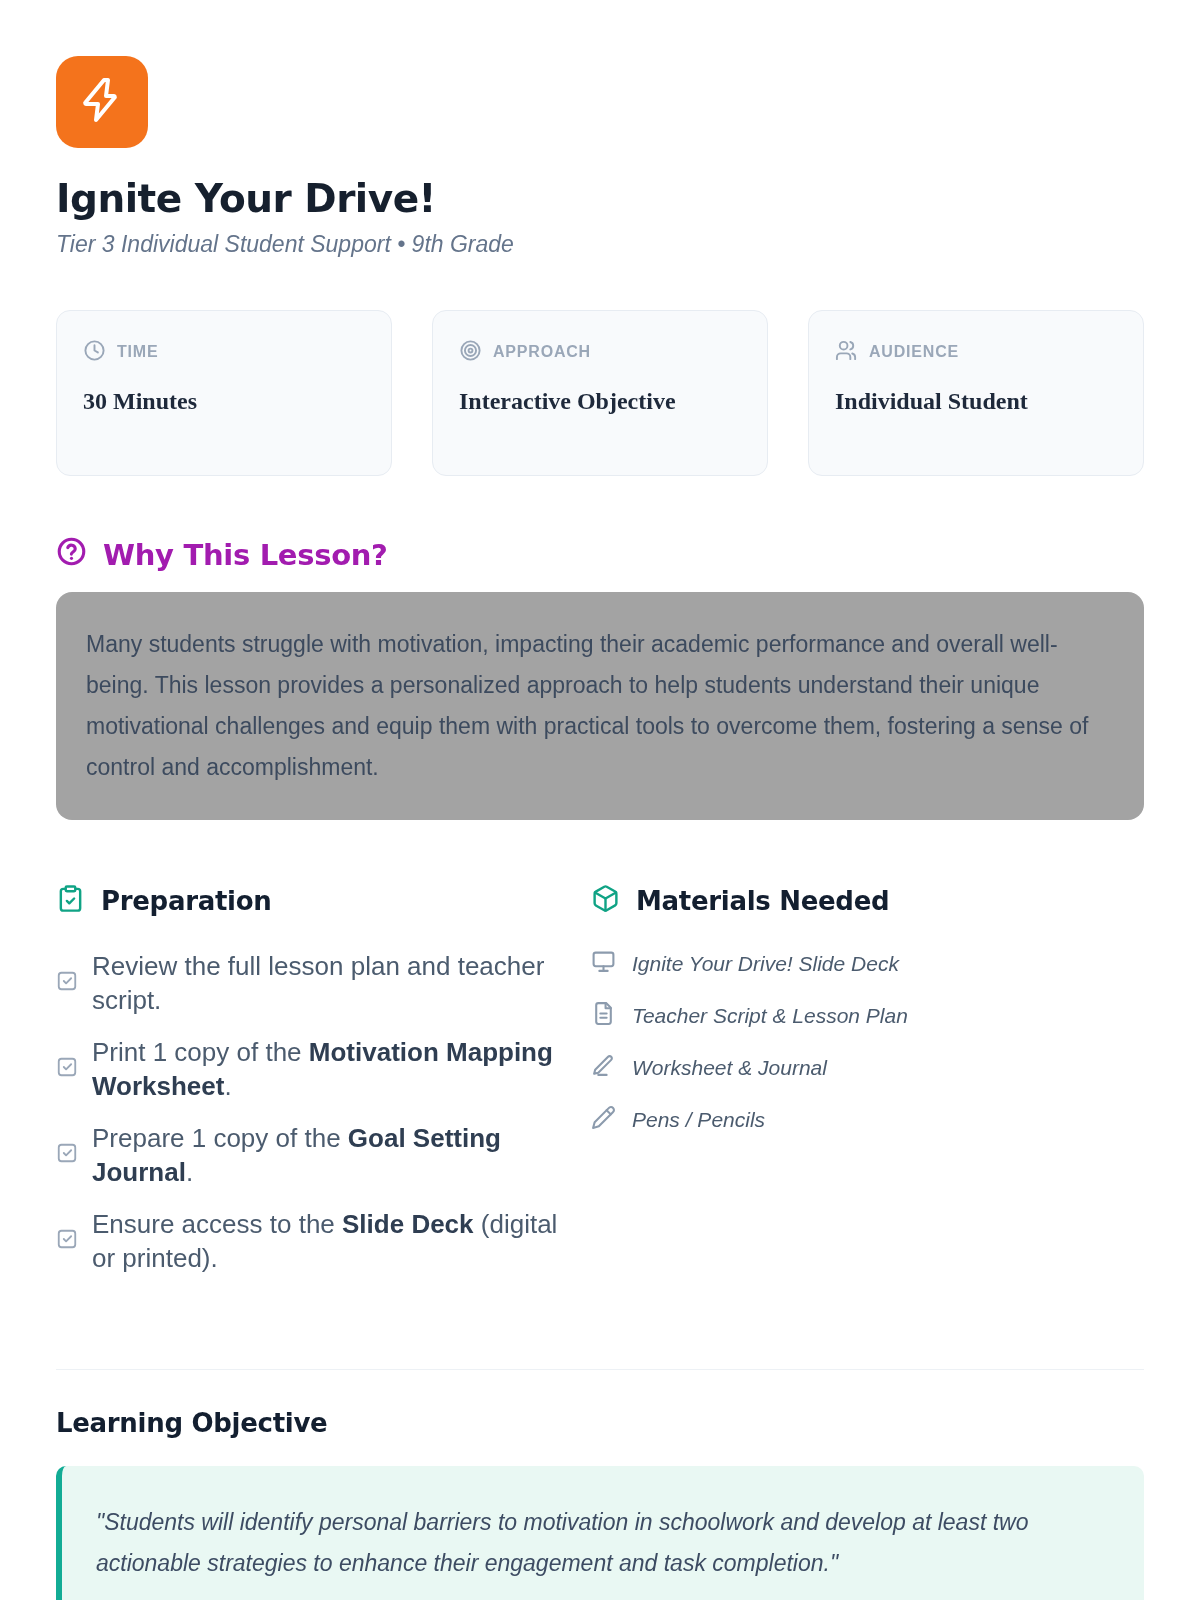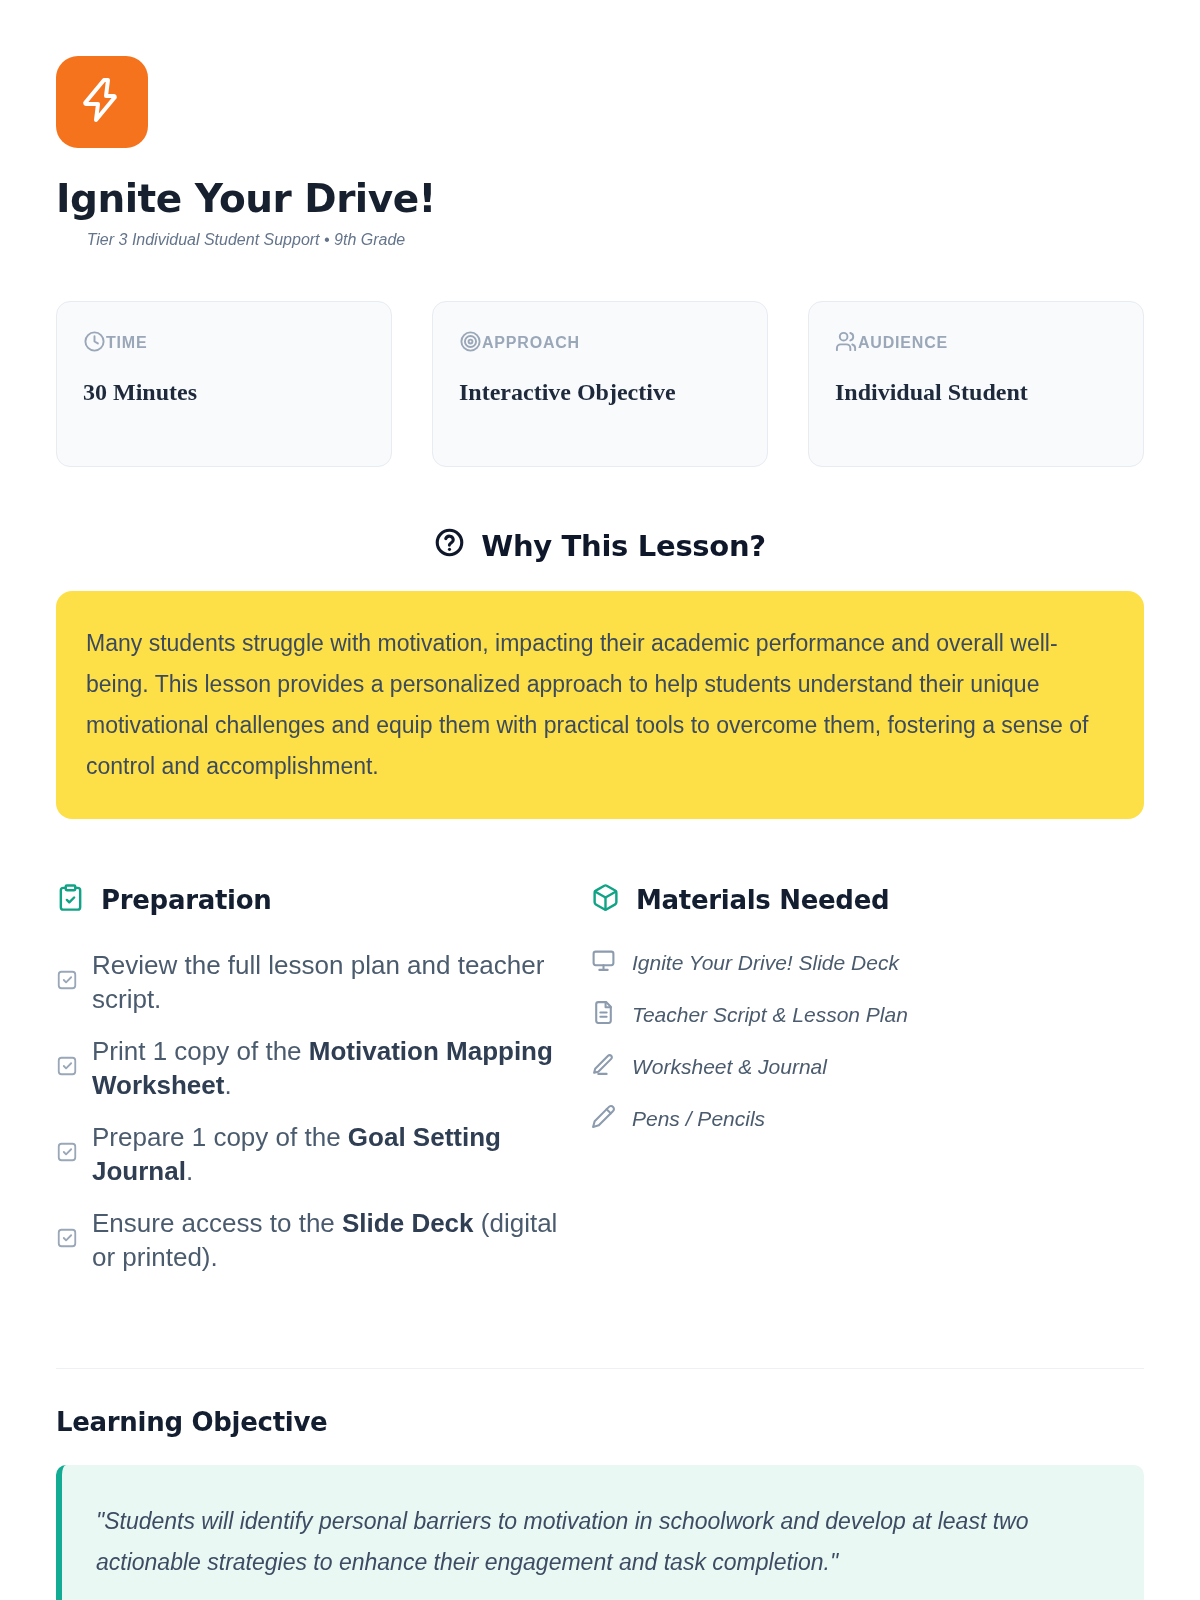--- a/index.html
+++ b/index.html
@@ -20,51 +20,51 @@
     display:flex; align-items:center; justify-content:center;
     flex:0 0 auto;
   }
   .app-badge svg { width:48px; height:48px; }
   .header-text h1 {
     font-family:"DejaVu Sans", sans-serif;
     font-size:39px; font-weight:800; color:#16202e;
     letter-spacing:-0.5px; line-height:1.2;
   }
   .header-text .subtitle {
-    margin-top:8px; font-size:16px; font-style:italic; color:#64748b;text-align:center;
+    margin-top:8px; font-size:23px; font-style:italic; color:#64748b;text-align:center;
   }
 
   
   .cards { display:flex; gap:40px; margin-bottom:60px; }
   .card {
     flex:1 1 0; background:#f8fafc; border:1px solid #e7ecf2;
     border-radius:14px; padding:28px 26px; min-height:166px;
   }
-  .card-label-row { display:flex; align-items:center; color:#9aa7b8; }
+  .card-label-row { display:flex; align-items:center; gap:11px; color:#9aa7b8; }
   .card-label-row svg { width:23px; height:23px; flex:0 0 auto; }
   .card-label {
     font-size:16px; font-weight:bold; letter-spacing:0.8px;
     text-transform:uppercase; color:#9aa7b8;
   }
   .card-value {
     margin-top:16px; font-size:24px; font-weight:bold; color:#1e293b;
     line-height:1.6;
     font-family:Liberation Serif, serif;
   }
 
   
   .section-h2 {
     display:flex; align-items:center; gap:16px;
     font-family:"DejaVu Sans", sans-serif;
-    font-size:29px; font-weight:800; color:#0f172a;
-    margin-bottom:26px; letter-spacing:-0.3px;justify-content:center;
+    font-size:29px; font-weight:800; color:#a21caf;
+    margin-bottom:18px; letter-spacing:-0.3px;
   }
   .section-h2 svg { width:31px; height:31px; flex:0 0 auto; }
   .why-box {
-    background:#fde047; border-radius:16px; padding:32px 30px;
+    background:#a3a3a3; border-radius:16px; padding:32px 30px;
     margin-bottom:64px;
   }
   .why-box p { font-size:23px; line-height:41px; color:#3c4a5e; }
 
   
   .two-col { display:grid; grid-template-columns:505px 1fr; column-gap:30px; margin-bottom:76px; }
   .section-h3 {
     display:flex; align-items:center; gap:16px;
     font-family:"DejaVu Sans", sans-serif;
     font-size:26px; font-weight:800; color:#131f30;

